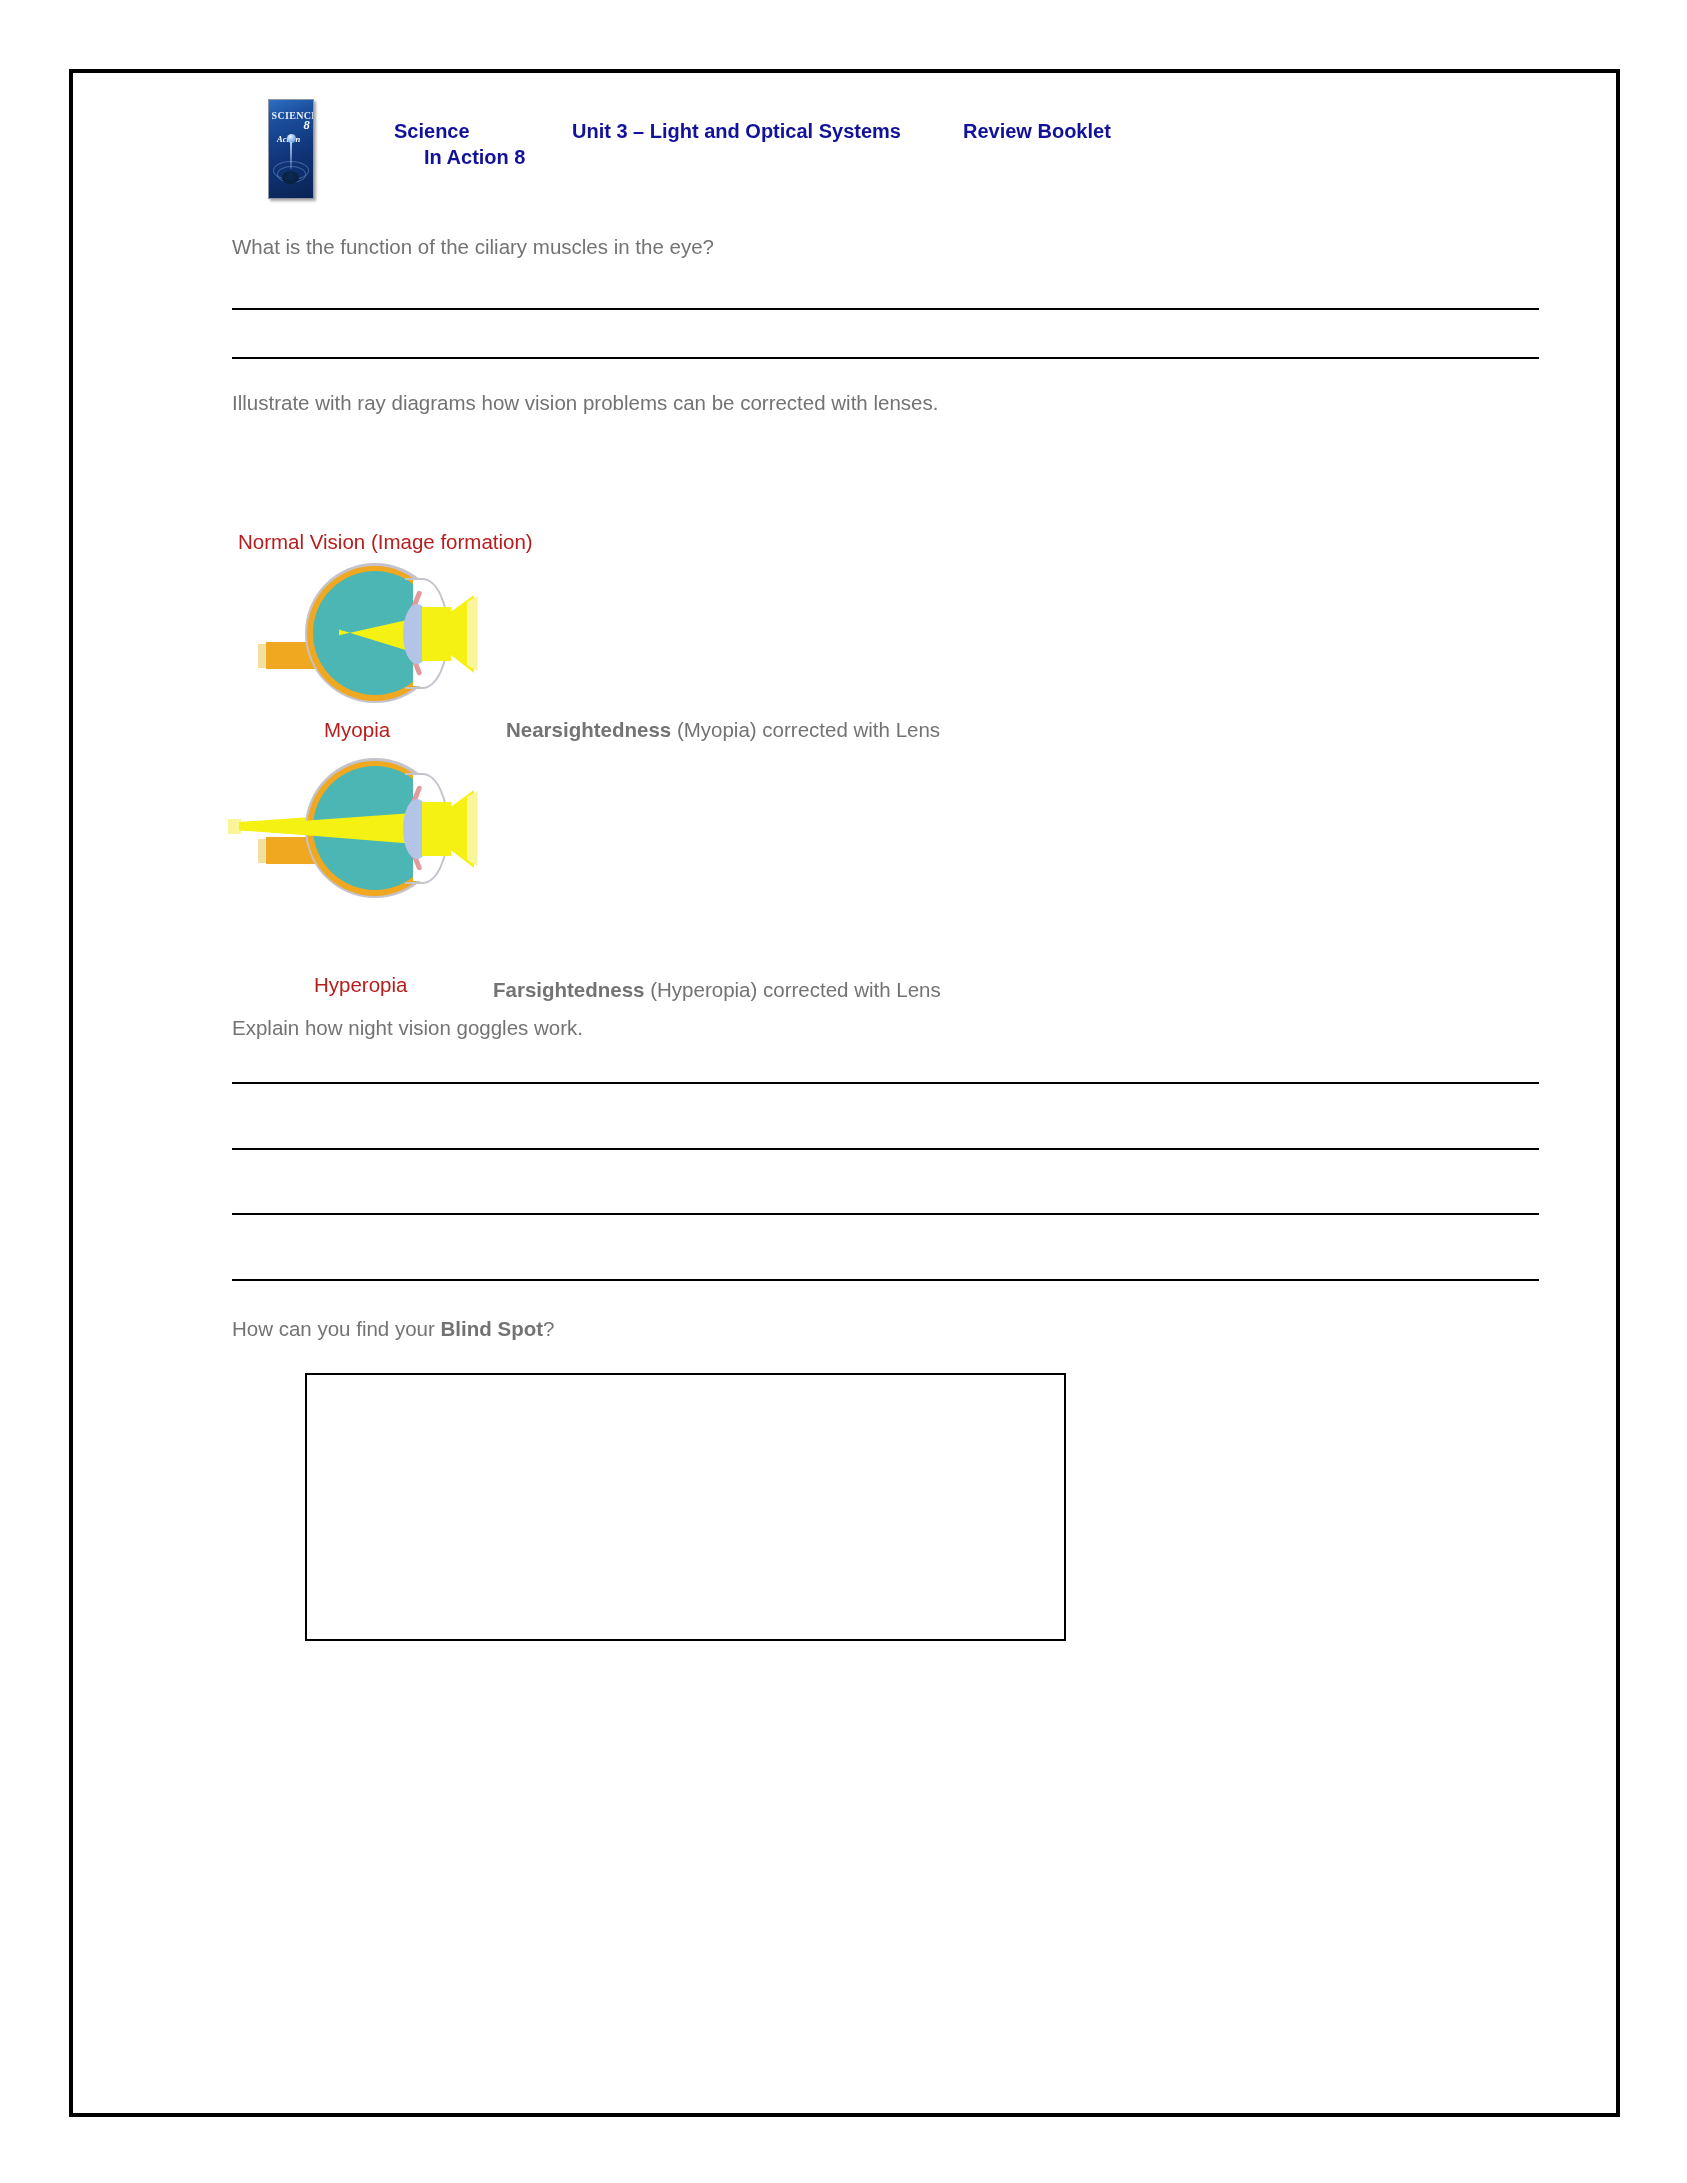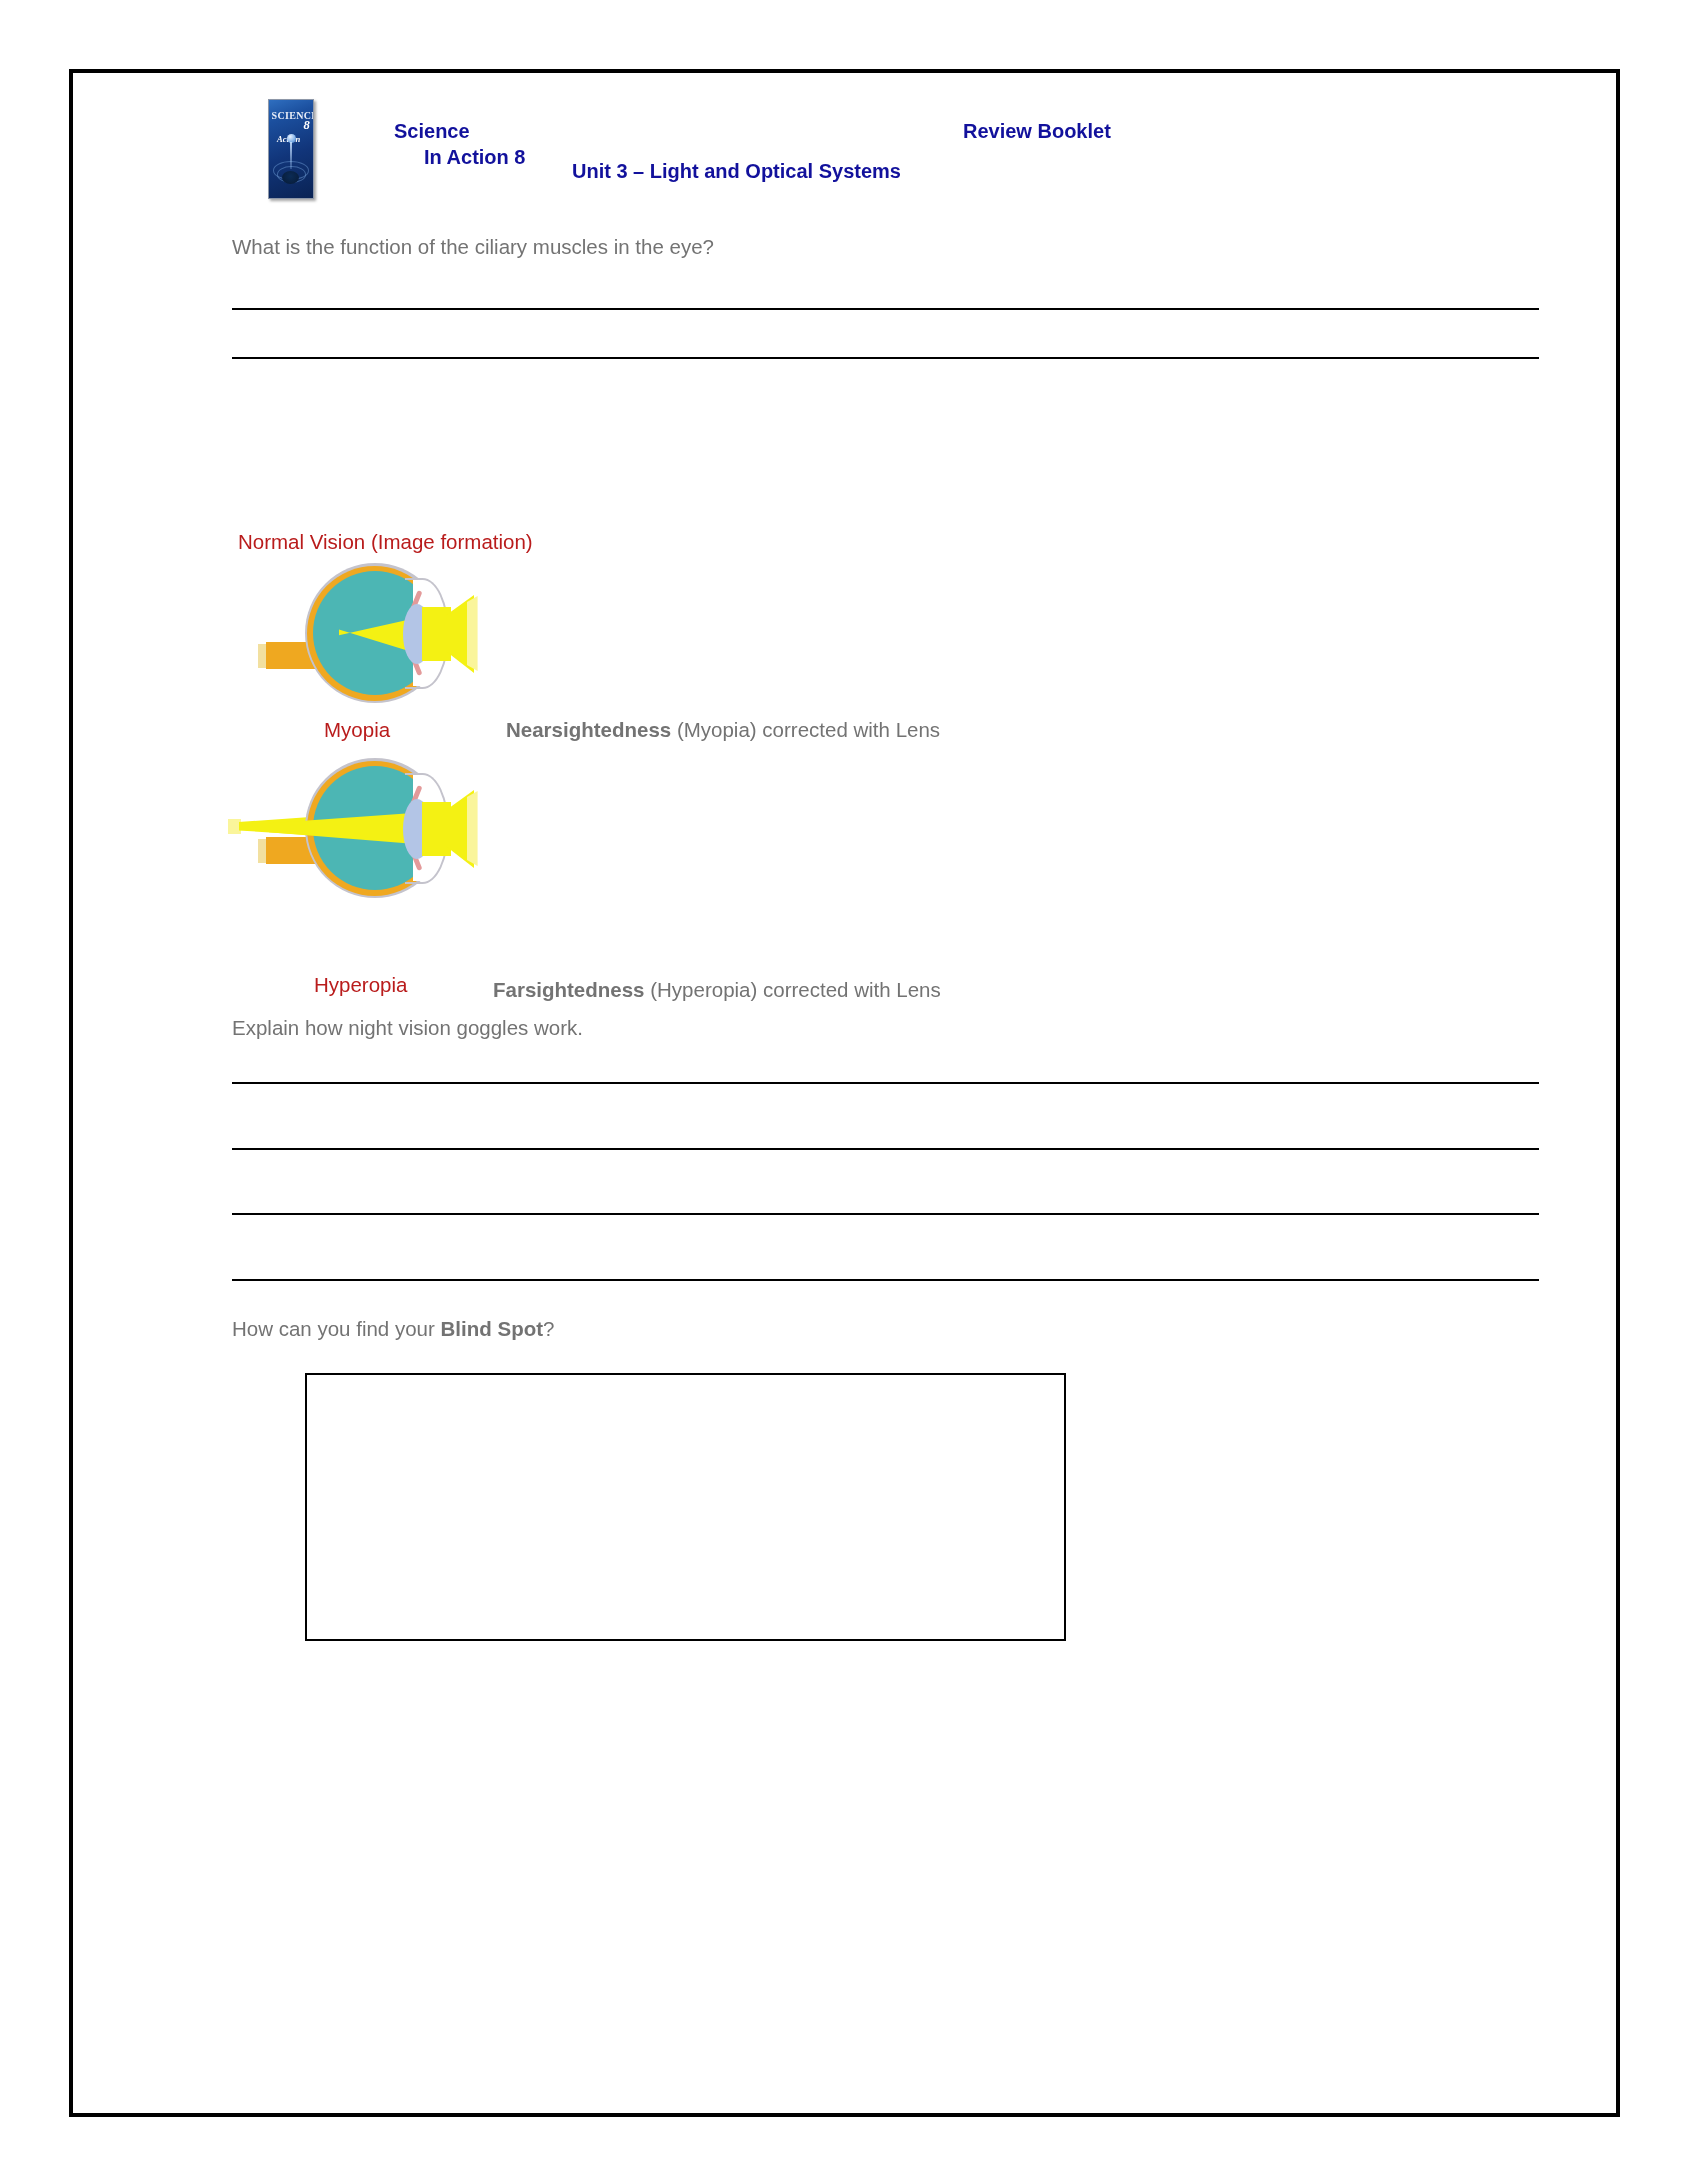--- a/index.html
+++ b/index.html
@@ -102,21 +102,21 @@
 
   .h-title {
     position: absolute;
     color: #12119c;
     font-weight: bold;
     font-size: 20px;
     white-space: nowrap;
   }
   .h-science   { left: 126px; top: 24px; }
   .h-inaction  { left: 112px; top: 50px; margin-left: 44px; }
-  .h-unit      { left: 304px; top: 24px; margin-top: 40px; }
+  .h-unit      { left: 304px; top: 24px; }
   .h-review    { left: 695px; top: 24px; }
 
   
   .q {
     position: absolute;
     font-size: 20.5px;
     color: #737373;
     white-space: nowrap;
   }
   .q b { font-weight: bold; }
@@ -290,20 +290,21 @@
     <div class="h-title h-science">Science</div>
     <div class="h-title h-inaction">In Action 8</div>
     <div class="h-title h-unit">Unit 3 – Light and Optical Systems</div>
     <div class="h-title h-review">Review Booklet</div>
   </div>
 
   <div class="q" style="left:159px; top:162px;">What is the function of the ciliary muscles in the eye?</div>
   <div class="rule" style="top:235px;"></div>
   <div class="rule" style="top:284px;"></div>
 
+  <div class="q" style="left:159px; top:318px;">Illustrate with ray diagrams how vision problems can be corrected with lenses.</div>
 
   <div class="eyecap" style="left:165px; top:457px;">Normal Vision (Image formation)</div>
 
   <div class="eyefig" style="left:192px; top:490px; width:225px; height:146px;">
     <div class="eyewrap">
       <div class="opticnerve-tip"></div>
       <div class="opticnerve"></div>
       <div class="sclera"></div>
       <div class="retina"></div>
       <div class="vitreous"></div>

